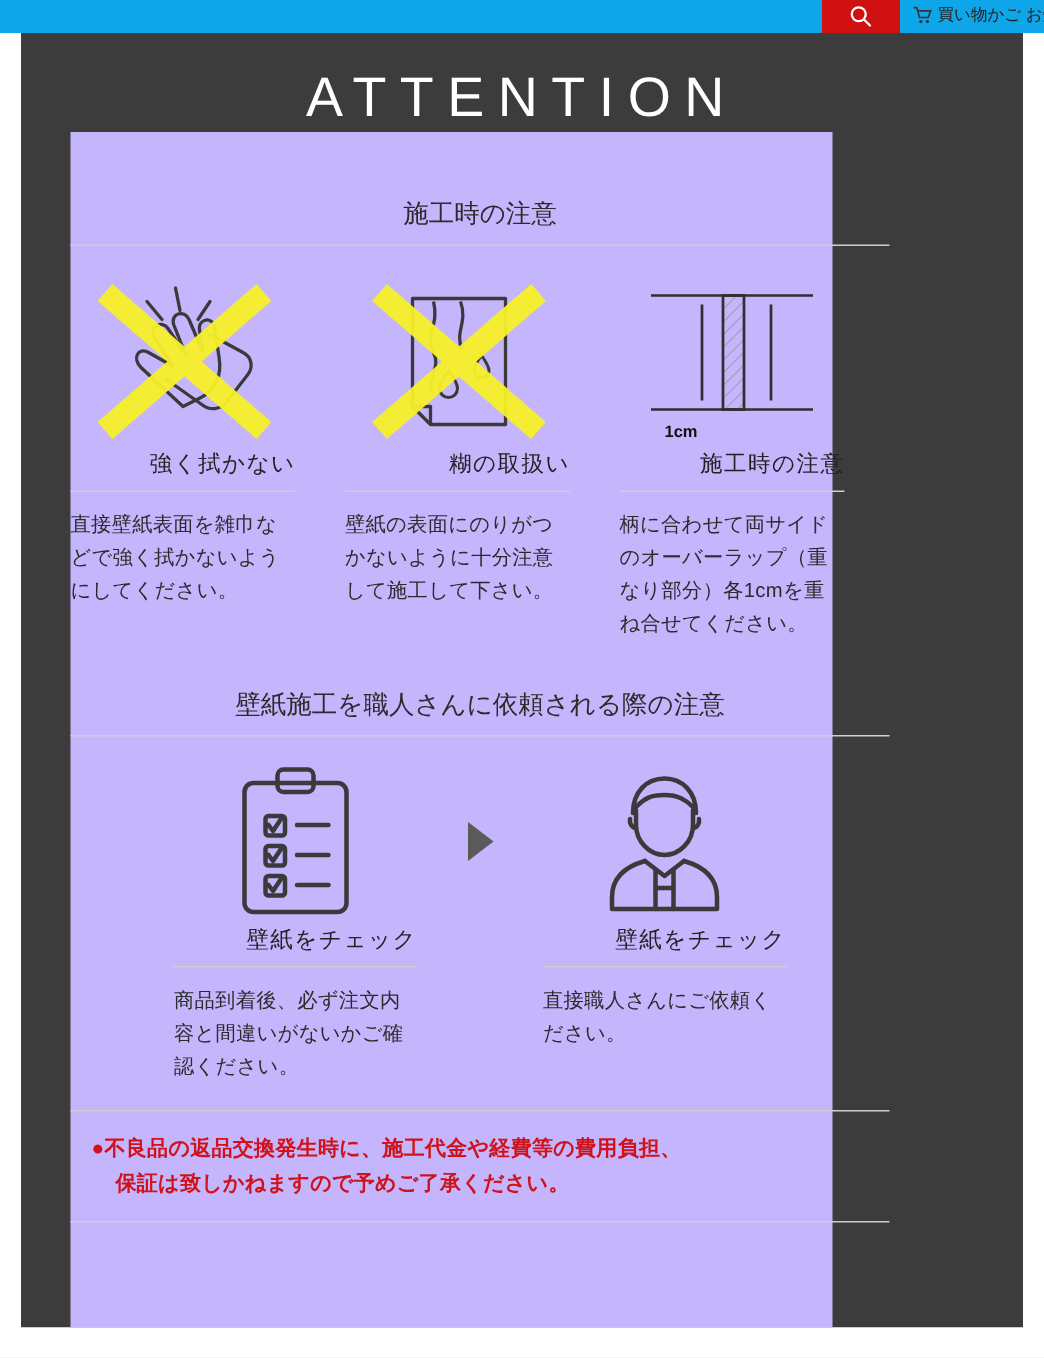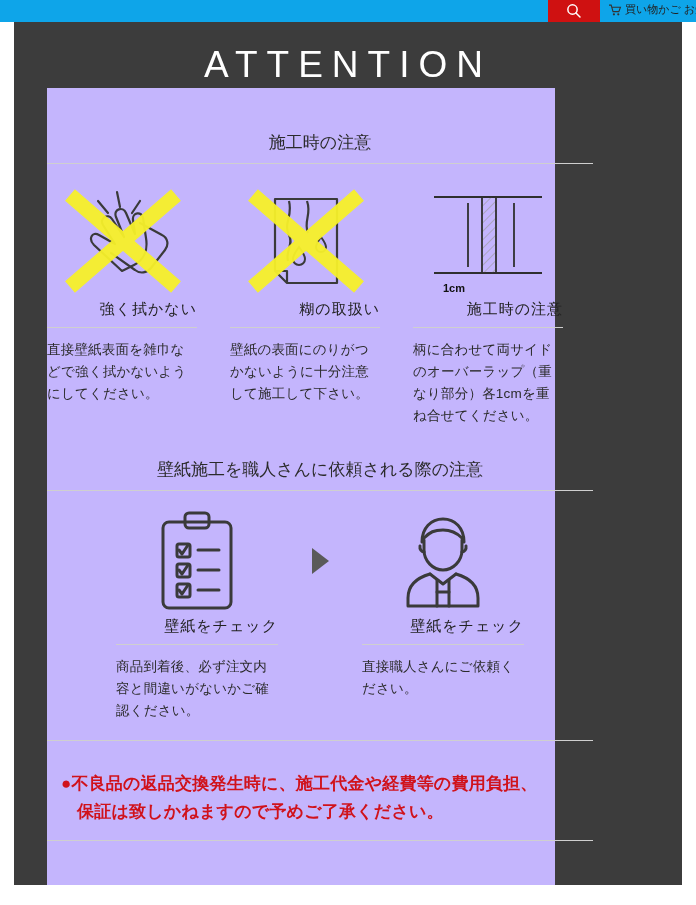--- a/index.html
+++ b/index.html
@@ -146,23 +146,23 @@
     border-top: 13px solid transparent;
     border-bottom: 13px solid transparent;
   }
 
   
   .notice {
     width: 546px;
     margin: 18px auto 0 auto;
     border-top: 1px solid #cfcfcf;
     border-bottom: 1px solid #cfcfcf;
-    padding: 29px 0 14px 0;
+    padding: 13px 0 14px 0;
     color: #d0121b;
-    font-size: 17px;
+    font-size: 14px;
     font-weight: bold;
     line-height: 1.65;
     letter-spacing: 0.2px;
   }
   .notice-line { display: block; text-align: left; padding-left: 14px; }
   .notice-line.indent { padding-left: 30px; }
 
   
   .cm-label {
     position: absolute;

